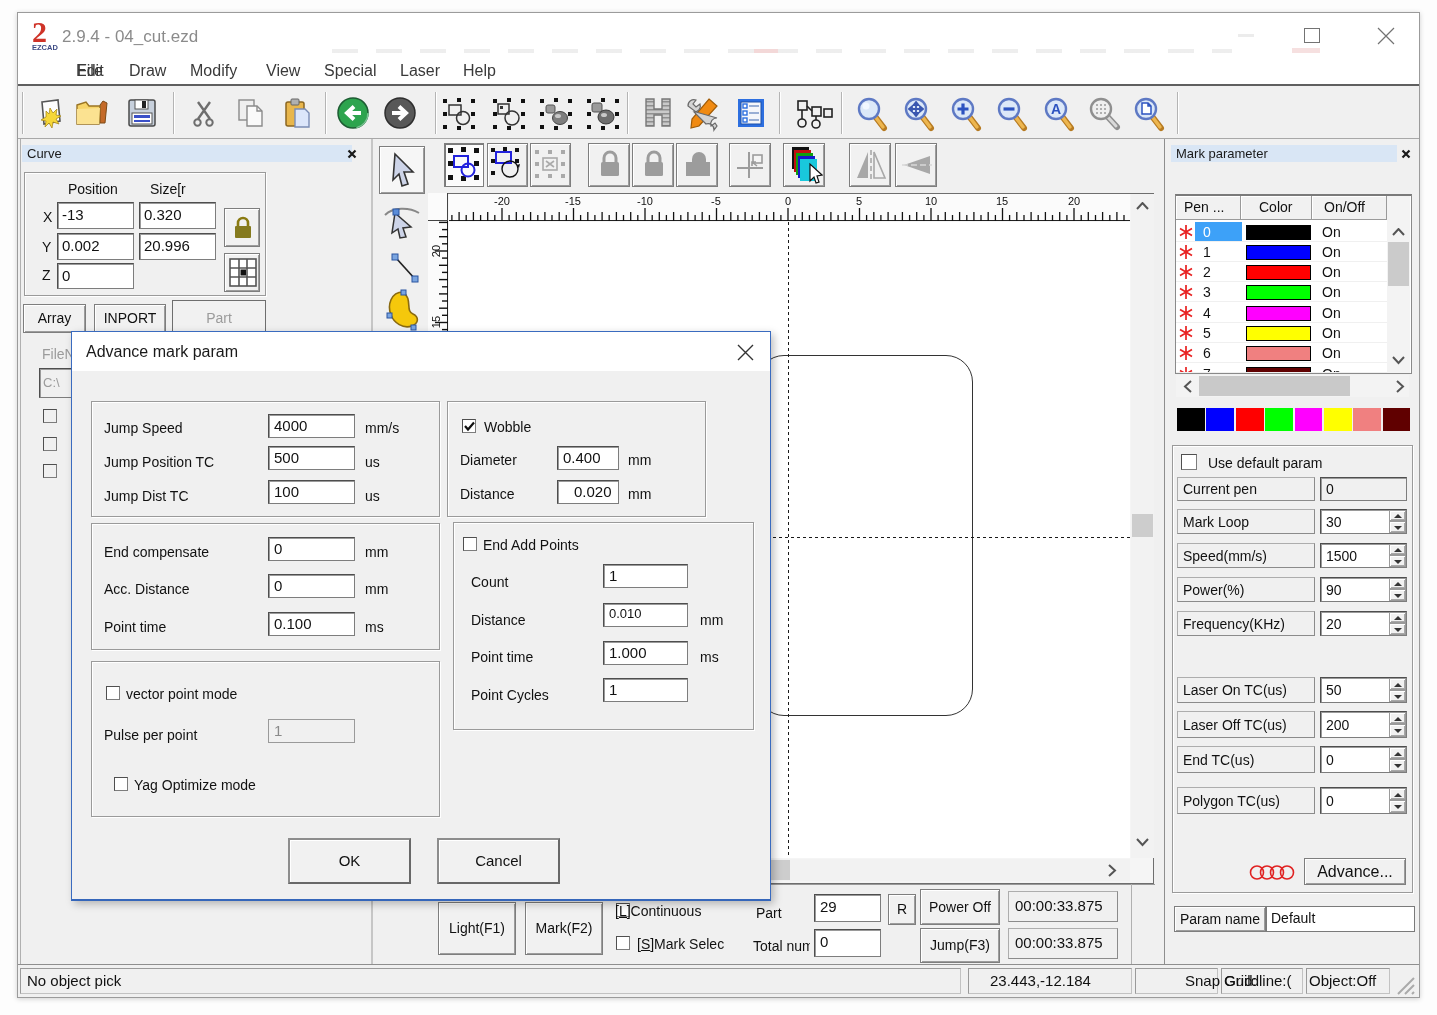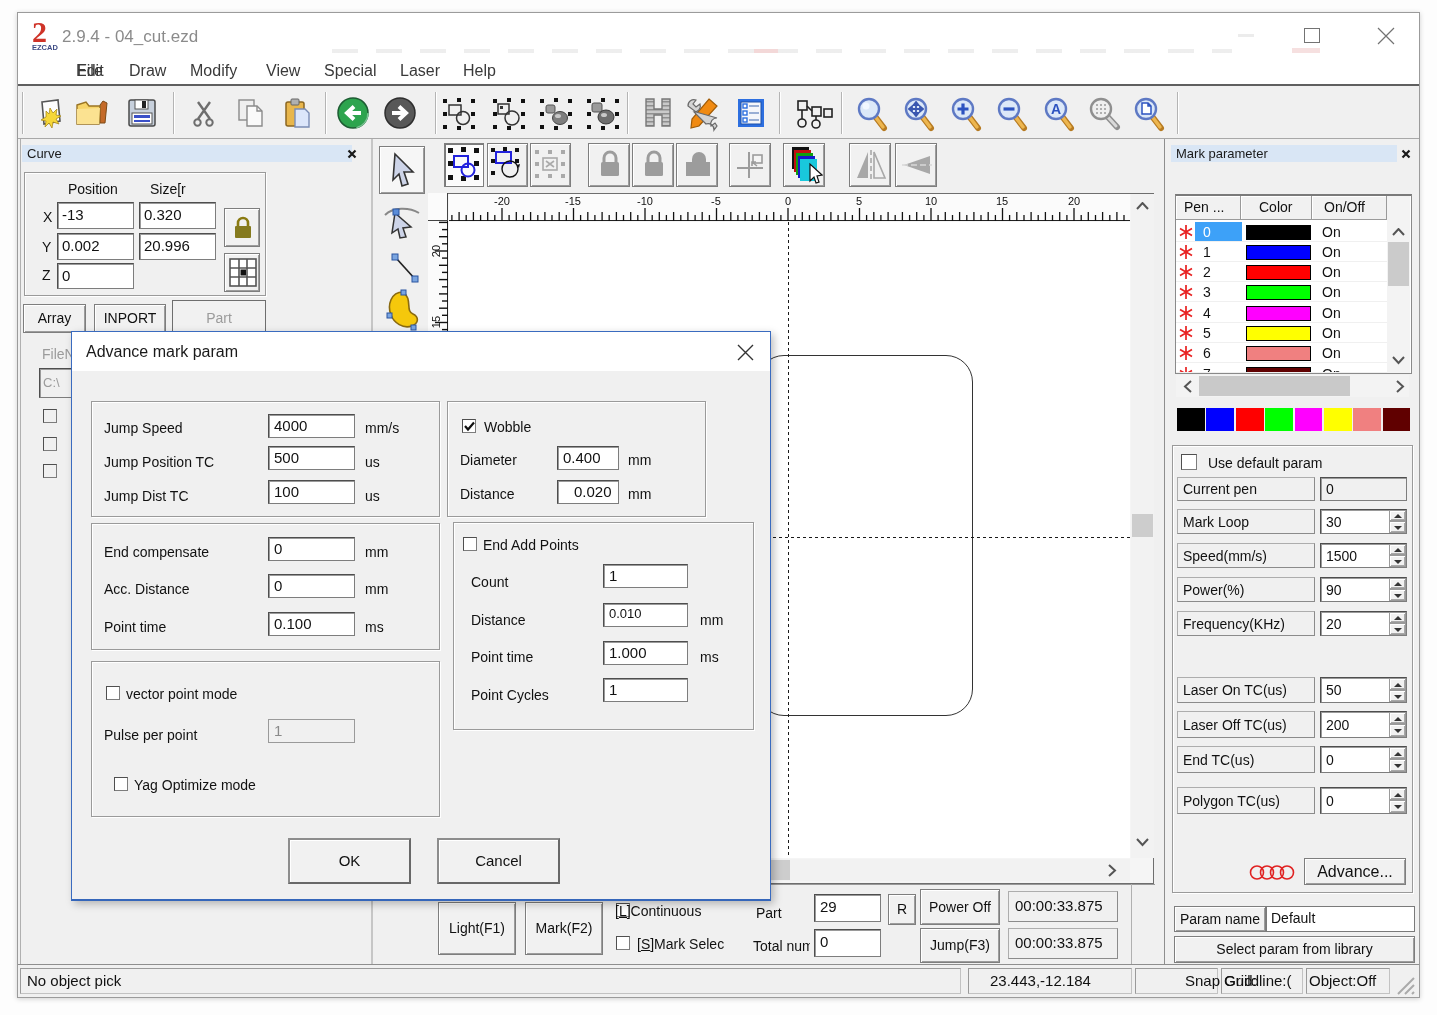--- a/index.html
+++ b/index.html
@@ -936,21 +936,20 @@
  <circle cx="8" cy="8.5" r="6.5"></circle>
         <circle cx="18" cy="8.5" r="6.5"></circle>
         <circle cx="28" cy="8.5" r="6.5"></circle>
         <circle cx="38" cy="8.5" r="6.5"></circle>
  </g>
 </svg>
 <div class="btn" style="left:1304px;top:858px;width:102px;height:27px;font-size:16px;line-height:25px;">Advance...</div>
 <div class="btn" style="left:1174px;top:906px;width:92px;height:26px;font-size:14px;line-height:24px;">Param name</div>
 <div class="abs" style="left:1266px;top:906px;width:149px;height:26px;background:#fff;border:1px solid #7a7a7a;"></div>
 <div class="t" style="left:1271px;top:910px;font-size:14px;">Default</div>
-<div class="btn" style="left:1174px;top:936px;width:241px;height:27px;font-size:14px;line-height:25px;">Select param from library</div>
 
 <div class="abs" style="left:71px;top:331px;width:700px;height:570px;background:#f0f0f0;border:1px solid #3a6bbf;border-bottom:2px solid #3566ba;box-shadow:3px 3px 8px rgba(0,0,0,0.25);">
  <div class="abs" style="left:0;top:0;width:698px;height:39px;background:#fff;"></div>
  <div class="t" style="left:14px;top:11px;font-size:16px;color:#1a1a1a;">Advance mark param</div>
  <svg class="abs" style="left:665px;top:12px;" width="17" height="17">
         <path d="M1,1 L16,16 M16,1 L1,16" stroke="#333" stroke-width="1.4"></path>
       </svg>
 
  <div class="grp" style="left:19px;top:69px;width:349px;height:116px;"></div>
  <div class="t" style="left:32px;top:88px;font-size:14px;">Jump Speed</div>

